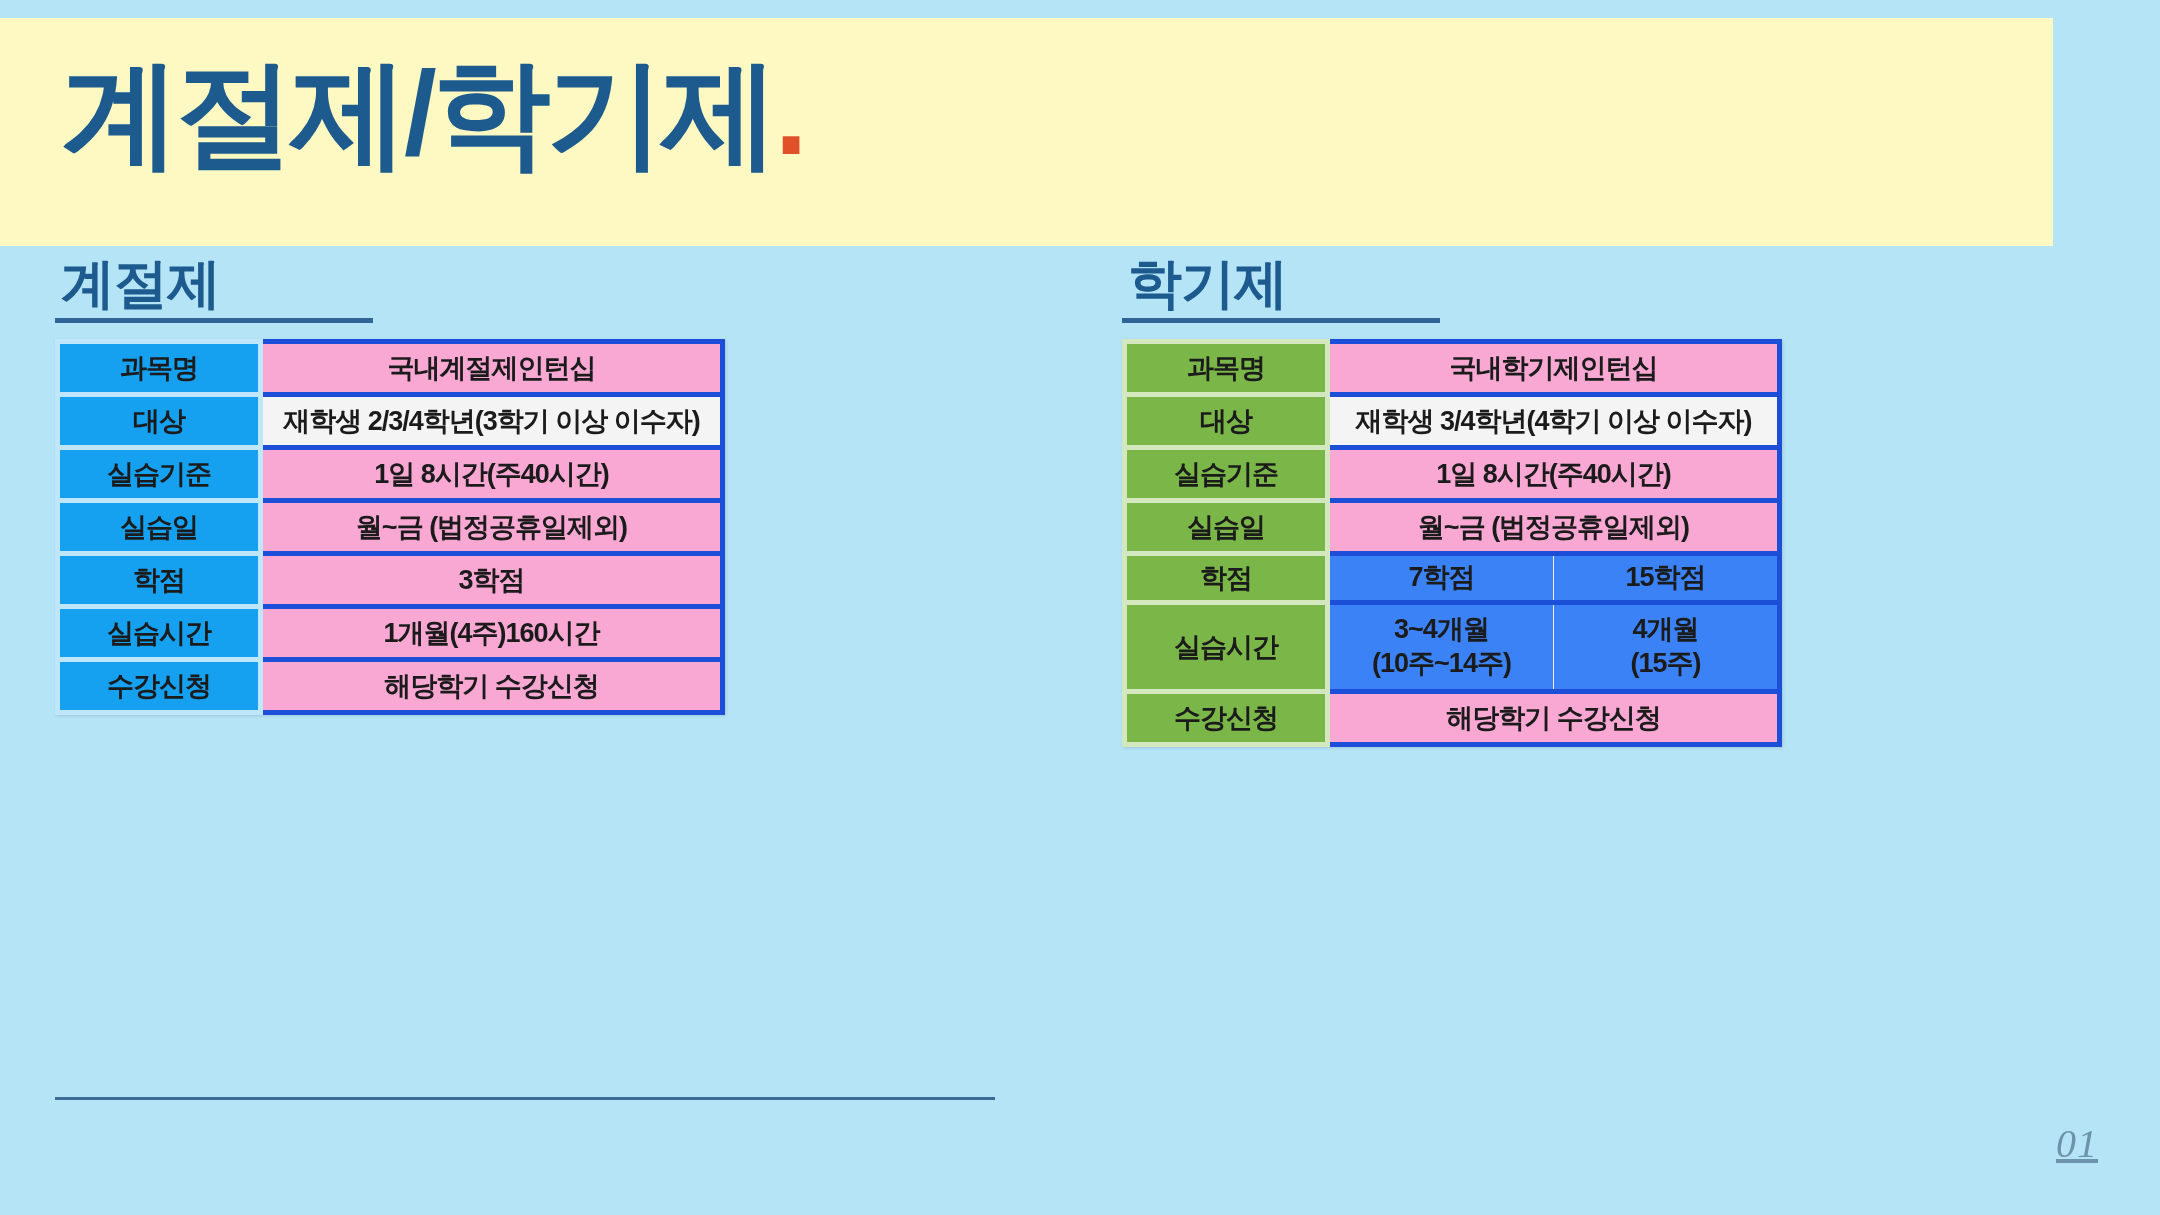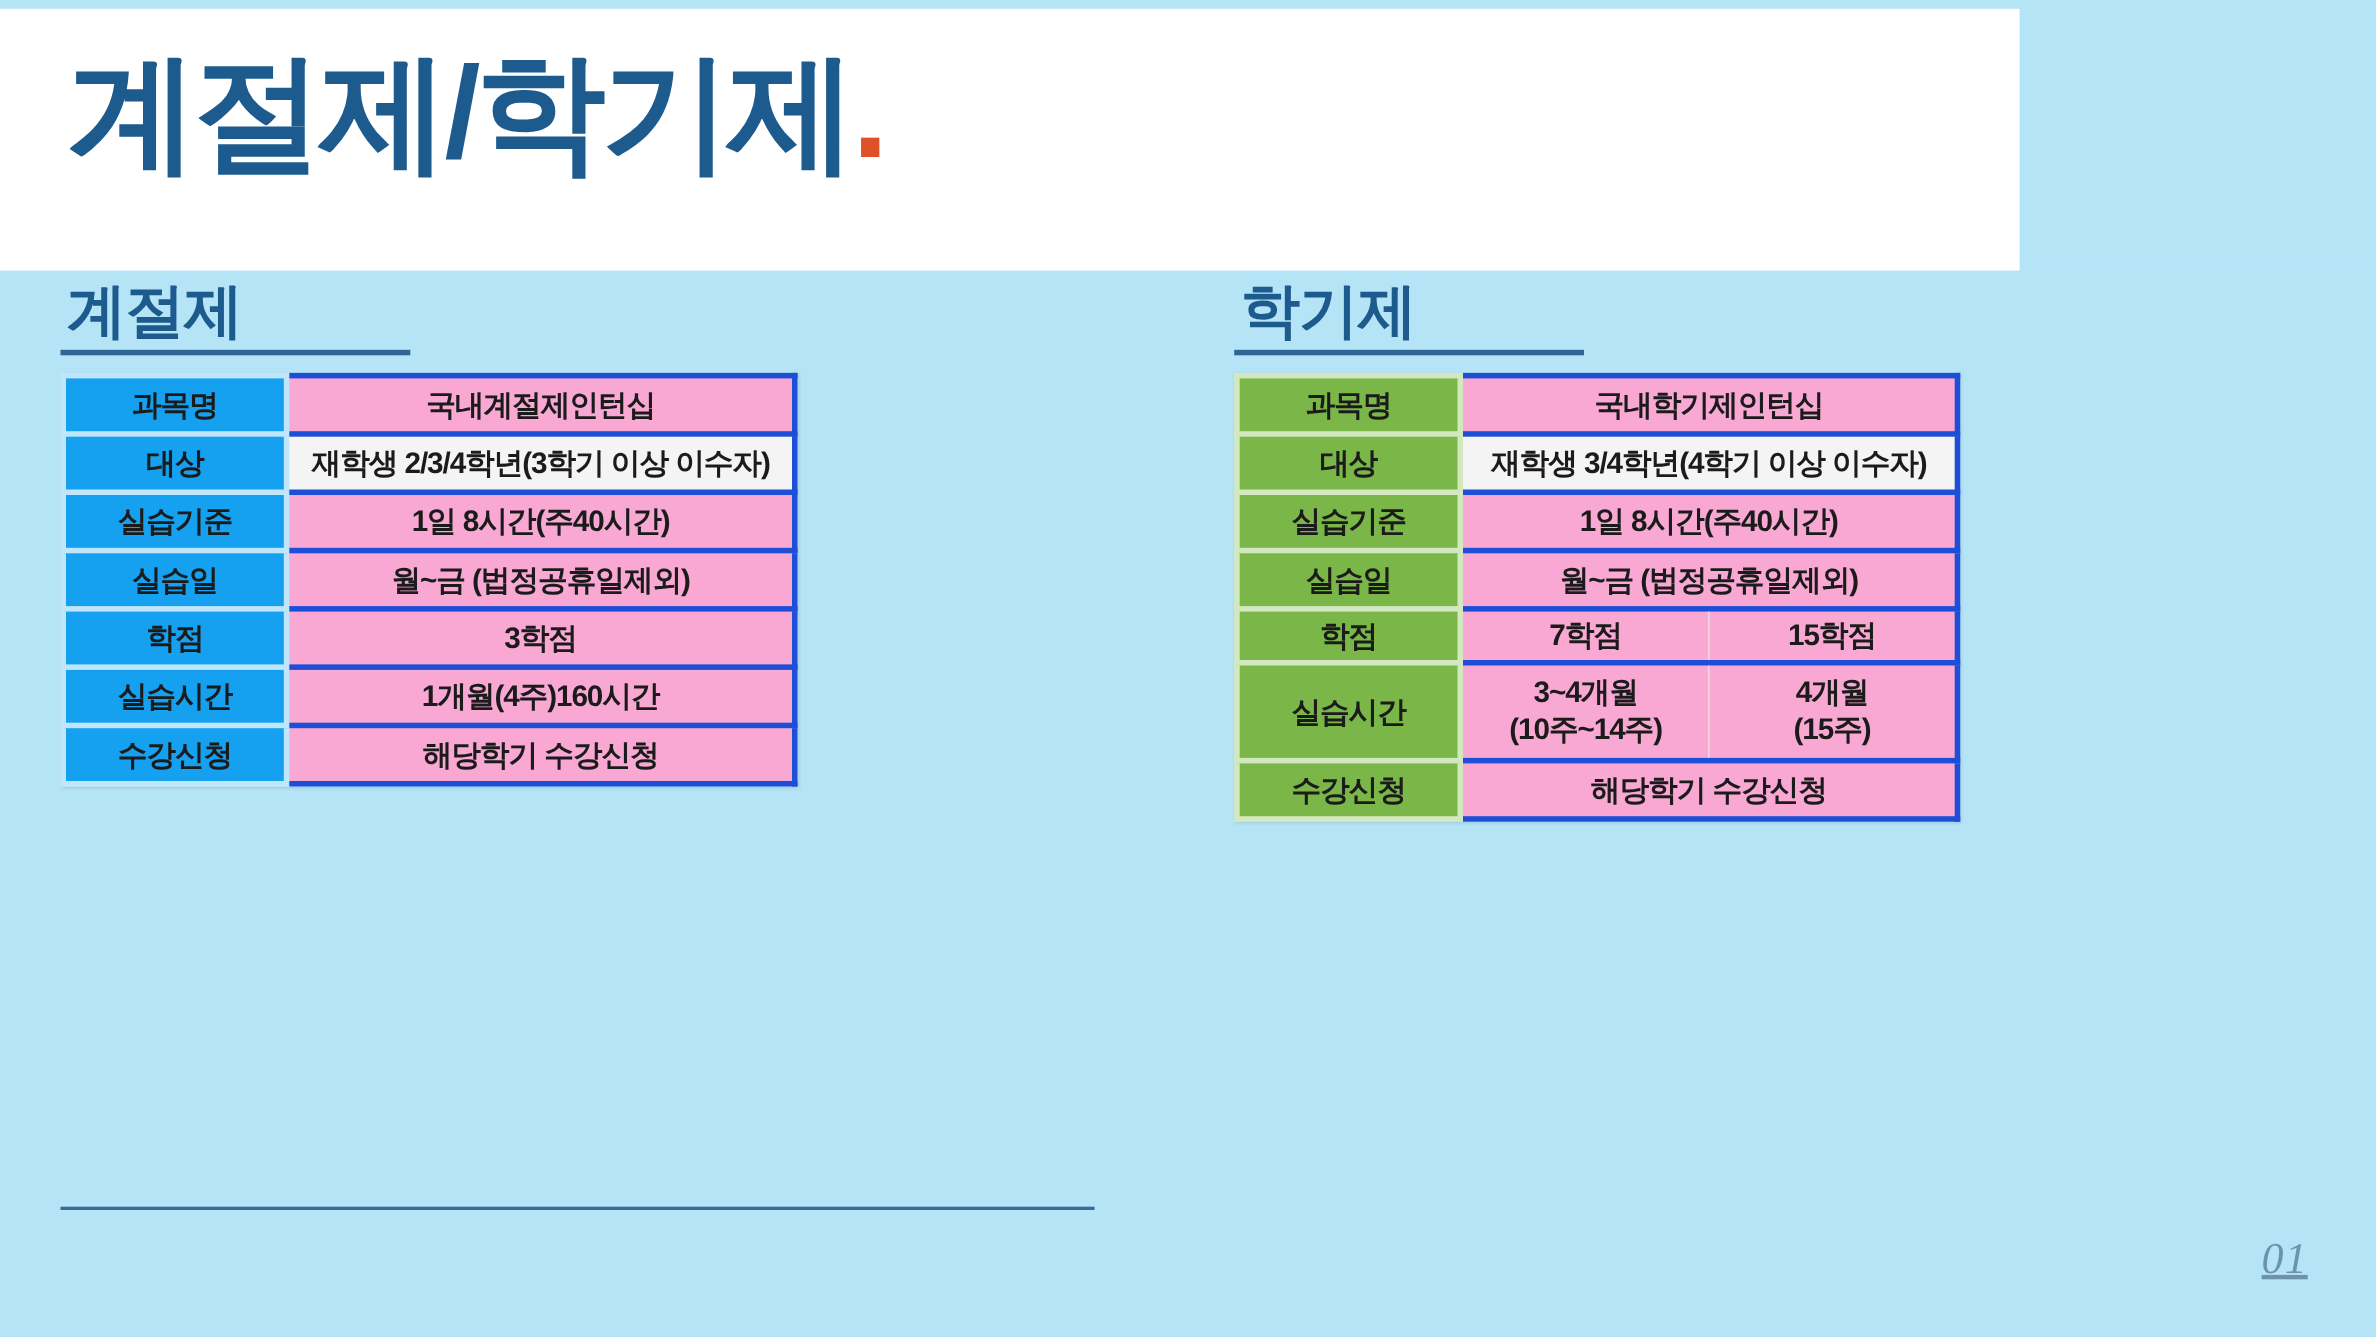--- a/index.html
+++ b/index.html
@@ -13,24 +13,24 @@
     background: #b5e4f7;
     font-family: "Liberation Sans", "DejaVu Sans", sans-serif;
     overflow: hidden;
     position: relative;
   }
 
   
   .header-band {
     position: absolute;
     left: 0;
-    top: 8px;
-    width: 1836px;
+    top: 18px;
+    width: 2053px;
     height: 246px;
-    background: #ffffff;
+    background: #fef9c3;
     box-sizing: border-box;
   }
   .slide-title {
     position: absolute;
     left: 62px;
     top: 26px;
     font-size: 118px;
     font-weight: 800;
     letter-spacing: -4px;
     color: #1d5b8e;
@@ -113,21 +113,21 @@
     width: 198px;
   }
   .panel-left .lbl { background: #15a0f0; border-color: #bfe6fb; }
   .panel-right .lbl { background: #7ab648; border-color: #d4e8bf; }
 
   .val { background: #f9a8d4; }
   .val.alt { background: #f4f4f4; }
 
   .val-split {
     padding: 0;
-    background: #f9a8d4;
+    background: #3b82f6;
     margin-top: 24px;
   }
   .split-inner {
     display: flex;
     width: 100%;
     height: 100%;
   }
   .split-cell {
     flex: 1 1 50%;
     display: flex;

